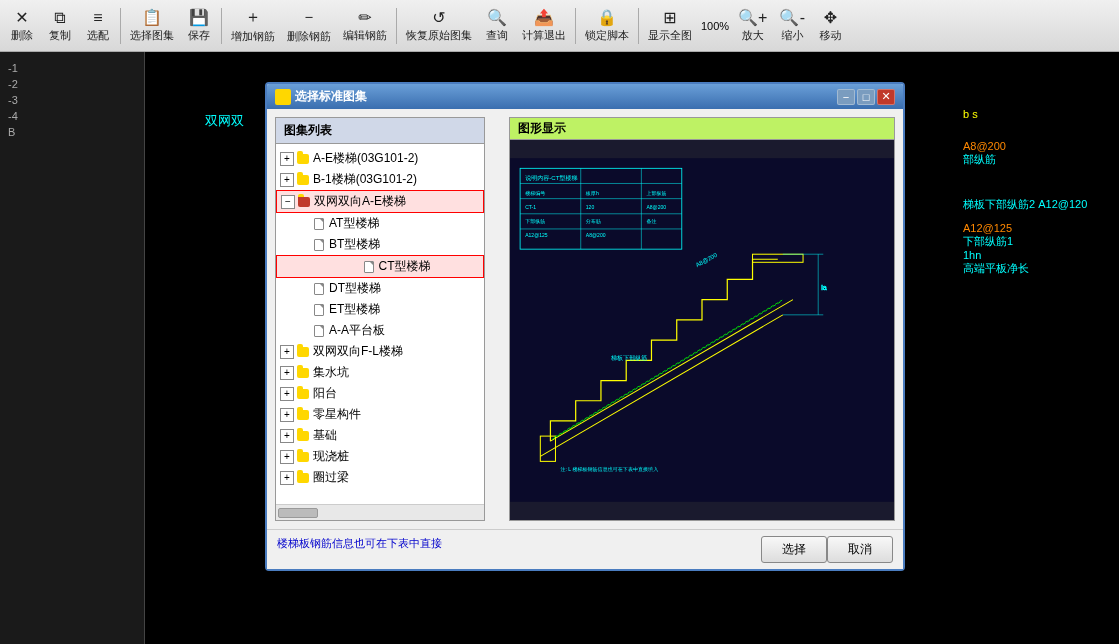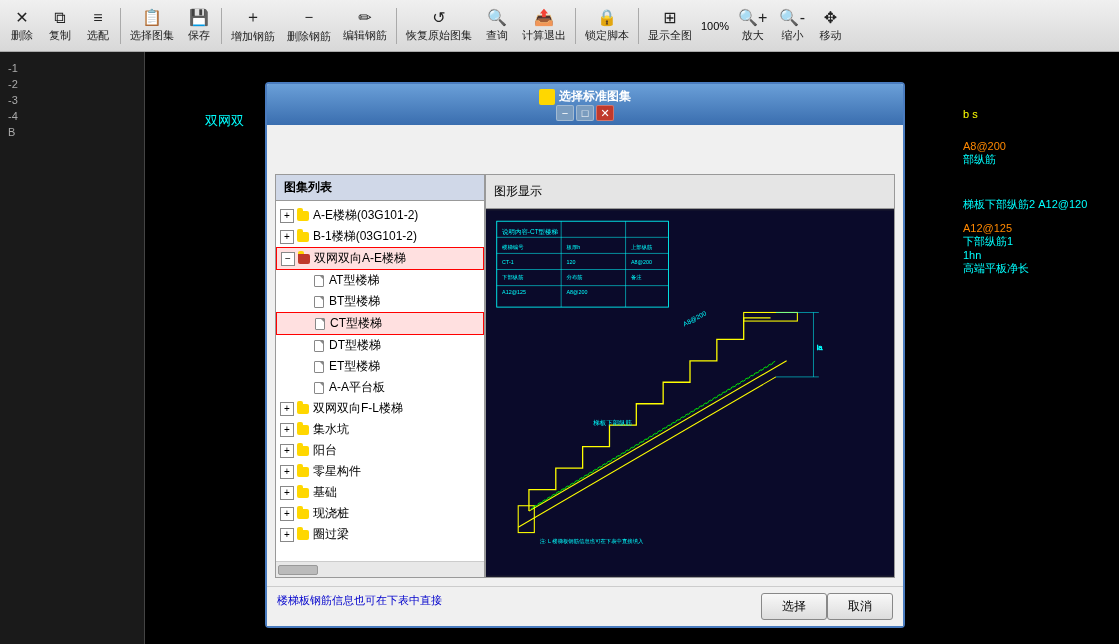--- a/index.html
+++ b/index.html
@@ -85,21 +85,20 @@
       box-shadow: 4px 4px 12px rgba(0,0,0,0.5);
     }
     .dialog-titlebar {
       background: linear-gradient(to bottom, #6a9fd8, #3a6eaf);
       color: white;
       padding: 4px 8px;
       display: flex;
       align-items: center;
       justify-content: space-between;
       border-radius: 2px 2px 0 0;
-      flex-direction: column;
     }
     .dialog-title-text {
       font-size: 12px;
       font-weight: bold;
       display: flex;
       align-items: center;
       gap: 4px;
     }
     .dialog-title-icon {
       width: 16px; height: 16px;
@@ -120,23 +119,22 @@
       border: 1px solid rgba(255,255,255,0.3);
       border-radius: 2px;
     }
     .dialog-ctrl-btn.close { background: #c0392b; }
     .dialog-ctrl-btn.min { background: #7a9cbf; }
     .dialog-ctrl-btn.max { background: #7a9cbf; }
 
     .dialog-body {
       display: flex;
       padding: 8px;
-      gap: 0;
+      gap: 24px;
       height: 420px;
-      margin-top: 41px;
     }
 
     
     .tree-panel {
       width: 210px;
       background: white;
       border: 1px solid #999;
       display: flex;
       flex-direction: column;
     }
@@ -213,23 +211,23 @@
 
     
     .image-panel {
       flex: 1;
       background: white;
       border: 1px solid #999;
       display: flex;
       flex-direction: column;
     }
     .image-panel-header {
-      background: #e5e5e5;
-      padding: 8px 8px;
-      font-weight: normal;
+      background: #bef264;
+      padding: 2px 8px;
+      font-weight: bold;
       border-bottom: 1px solid #999;
       font-size: 12px;
     }
     .image-body {
       flex: 1;
       background: #1a1a2e;
       position: relative;
       overflow: hidden;
       display: flex;
       align-items: center;
@@ -433,21 +431,21 @@
                   <span class="icon-doc"></span>
                 </span>
               <span>AT型楼梯</span>
             </div>
             <div class="tree-item tree-indent-1">
               <span class="tree-icon">
                   <span class="icon-doc"></span>
                 </span>
               <span>BT型楼梯</span>
             </div>
-            <div class="tree-item tree-indent-1 highlighted" style="border:1px solid red;background:#ffe0e0;">
+            <div class="tree-item tree-indent-1 highlighted" style="border:1px solid red;background:#ffe0e0;justify-content:center;">
               <span class="tree-icon">
                   <span class="icon-doc"></span>
                 </span>
               <span>CT型楼梯</span>
             </div>
             <div class="tree-item tree-indent-1">
               <span class="tree-icon">
                   <span class="icon-doc"></span>
                 </span>
               <span>DT型楼梯</span>

